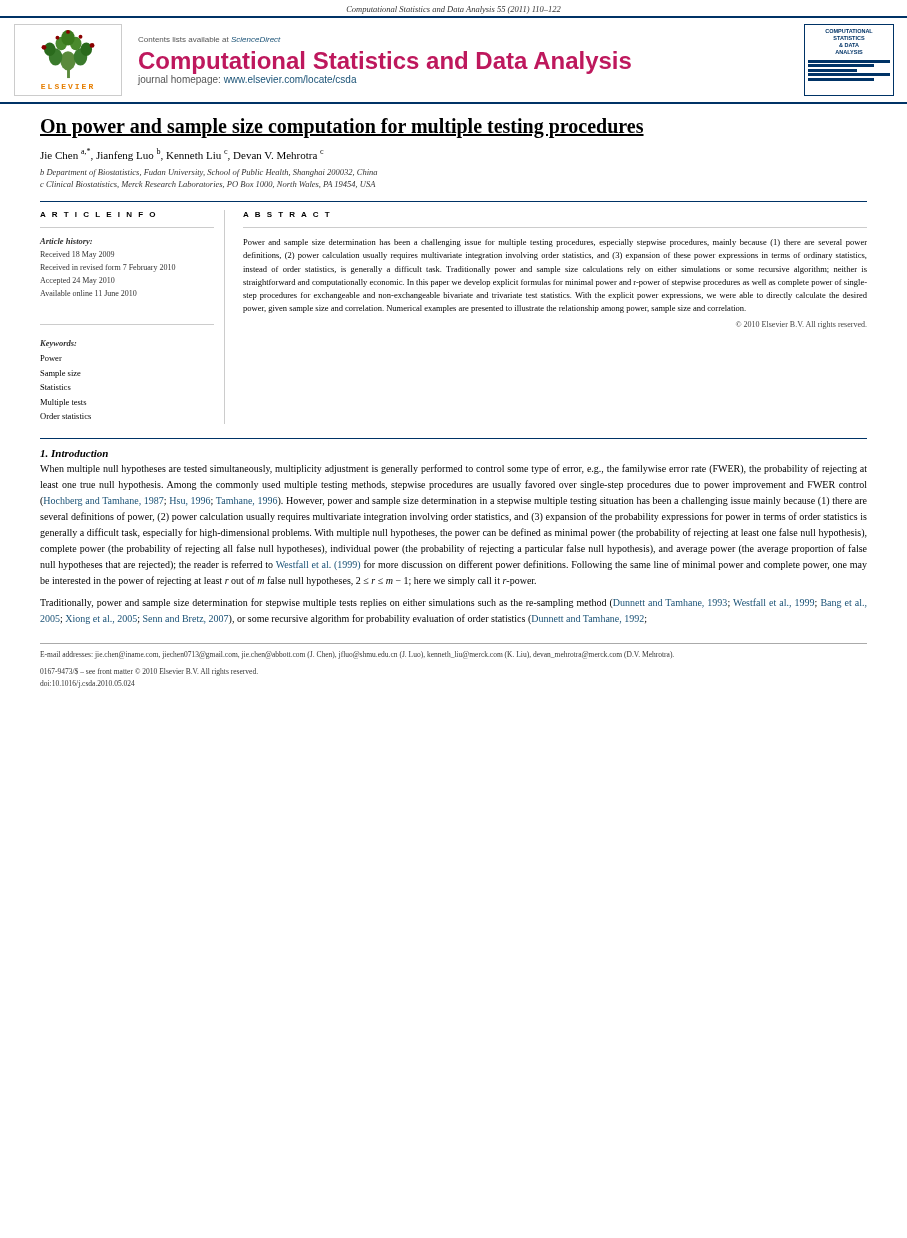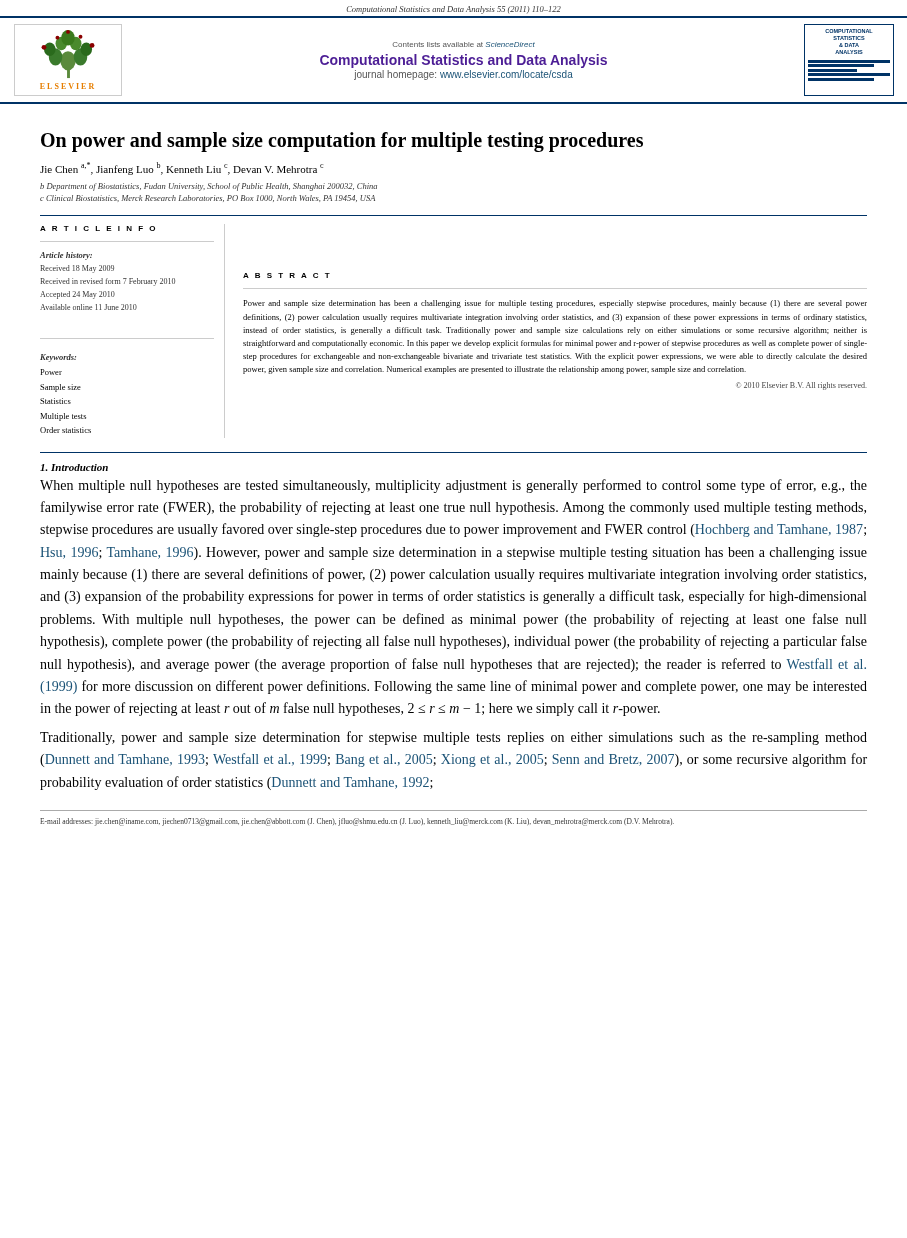--- a/index.html
+++ b/index.html
@@ -59,41 +59,40 @@
       display: flex;
       align-items: flex-end;
       justify-content: center;
     }
     .elsevier-label {
       font-size: 8px;
       font-weight: bold;
       color: #e67e00;
       letter-spacing: 2px;
       margin-top: 2px;
-      font-family: Liberation Serif, serif;
+      font-family: Liberation Mono, monospace;
     }
     .journal-center {
       flex: 1;
-      text-align: center;
       padding: 0 10px;
     }
     .contents-line {
       font-size: 8px;
       color: #555;
       margin-bottom: 3px;
       font-family: Arial, sans-serif;
     }
     .sciencedirect-link {
       color: #1a5276;
       font-style: italic;
     }
     .journal-title-main {
-      font-size: 14px;
-      font-weight: bold;
-      color: #4c1d95;
+      font-size: 24px;
+      font-weight: bold;
+      color: #be185d;
       line-height: 1.15;
       font-family: Arial, sans-serif;
     }
     .journal-homepage {
       font-size: 10px;
       color: #555;
       font-family: Arial, sans-serif;
     }
     .homepage-link {
       color: #1a5276;
@@ -136,23 +135,24 @@
     .stripe.long { width: 100%; }
     
     .main-content {
       padding: 10px 40px 10px 40px;
     }
     
     .article-title {
       font-size: 20px;
       font-weight: bold;
       color: #000;
-      margin-top: 14px;
+      margin-top: 0;
       margin-bottom: 8px;
       line-height: 1.25;
+      text-decoration: underline;
     }
     .authors-line {
       font-size: 11px;
       color: #000;
       margin-bottom: 5px;
     }
     .author-super { font-size: 8px; vertical-align: super; }
     .affiliations {
       font-size: 8.5px;
       color: #333;
@@ -160,21 +160,20 @@
       line-height: 1.5;
       font-style: italic;
     }
     
     .two-col {
       display: flex;
       gap: 18px;
       margin-top: 10px;
       border-top: 1.5px solid #003366;
       padding-top: 8px;
-      align-items: center;
     }
     .col-left {
       width: 185px;
       flex-shrink: 0;
       border-right: 1px solid #ccc;
       padding-right: 10px;
     }
     .col-right {
       flex: 1;
     }
@@ -228,21 +227,21 @@
       padding-top: 8px;
     }
     .section-number-title {
       font-size: 11px;
       font-weight: bold;
       color: #000;
       margin-bottom: 2px;
       font-style: italic;
     }
     .body-text {
-      font-size: 14px;
+      font-size: 10px;
       color: #000;
       line-height: 1.6;
       text-align: justify;
       margin-bottom: 6px;
     }
     .body-text a, .ref-link {
       color: #1a5276;
       text-decoration: none;
     }
     
@@ -401,17 +400,21 @@
         Traditionally, power and sample size determination for stepwise multiple tests replies on either simulations such as
         the re-sampling method (<span class="ref-link">Dunnett and Tamhane, 1993</span>; <span class="ref-link">Westfall et al., 1999</span>; <span class="ref-link">Bang et al., 2005</span>; <span class="ref-link">Xiong et al., 2005</span>; <span class="ref-link">Senn
         and Bretz, 2007</span>), or some recursive algorithm for probability evaluation of order statistics (<span class="ref-link">Dunnett and Tamhane, 1992</span>;
       </div>
     </div>
 
     <div class="footer-section">
       <div class="footnote-text">
         <span>E-mail addresses: jie.chen@iname.com, jiechen0713@gmail.com, jie.chen@abbott.com (J. Chen), jfluo@shmu.edu.cn (J. Luo), kenneth_liu@merck.com (K. Liu), devan_mehrotra@merck.com (D.V. Mehrotra).</span>
       </div>
+      <div class="footer-info">
+        <div>0167-9473/$ – see front matter © 2010 Elsevier B.V. All rights reserved.</div>
+        <div>doi:10.1016/j.csda.2010.05.024</div>
+      </div>
     </div>
 
   </div>
 
 </div>
 
 </body></html>

